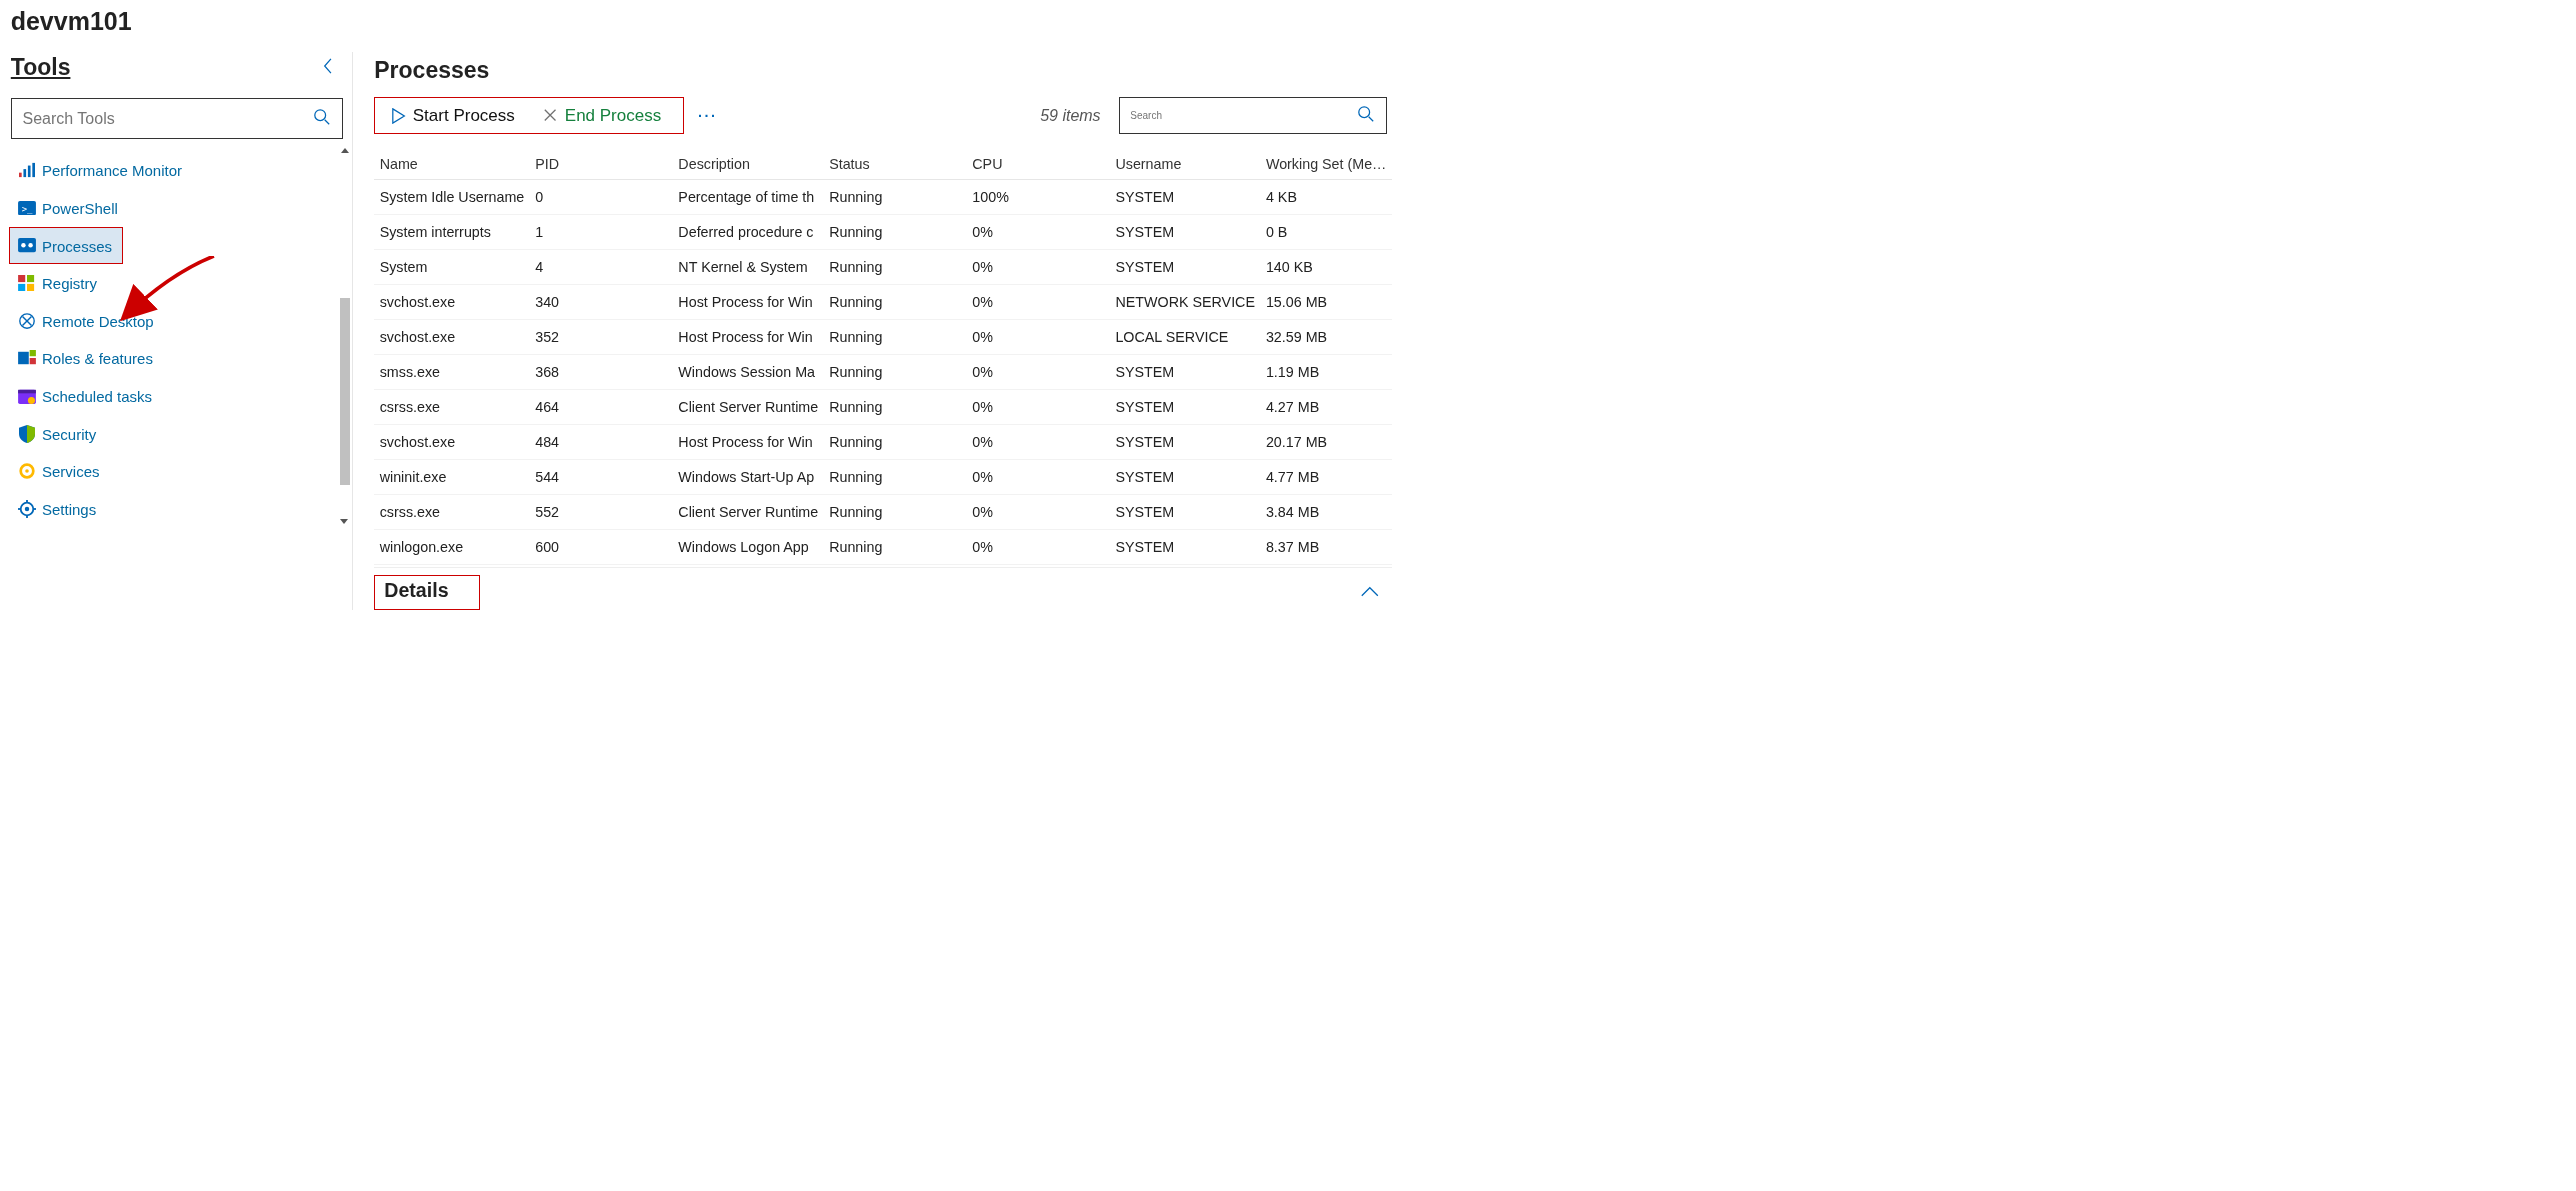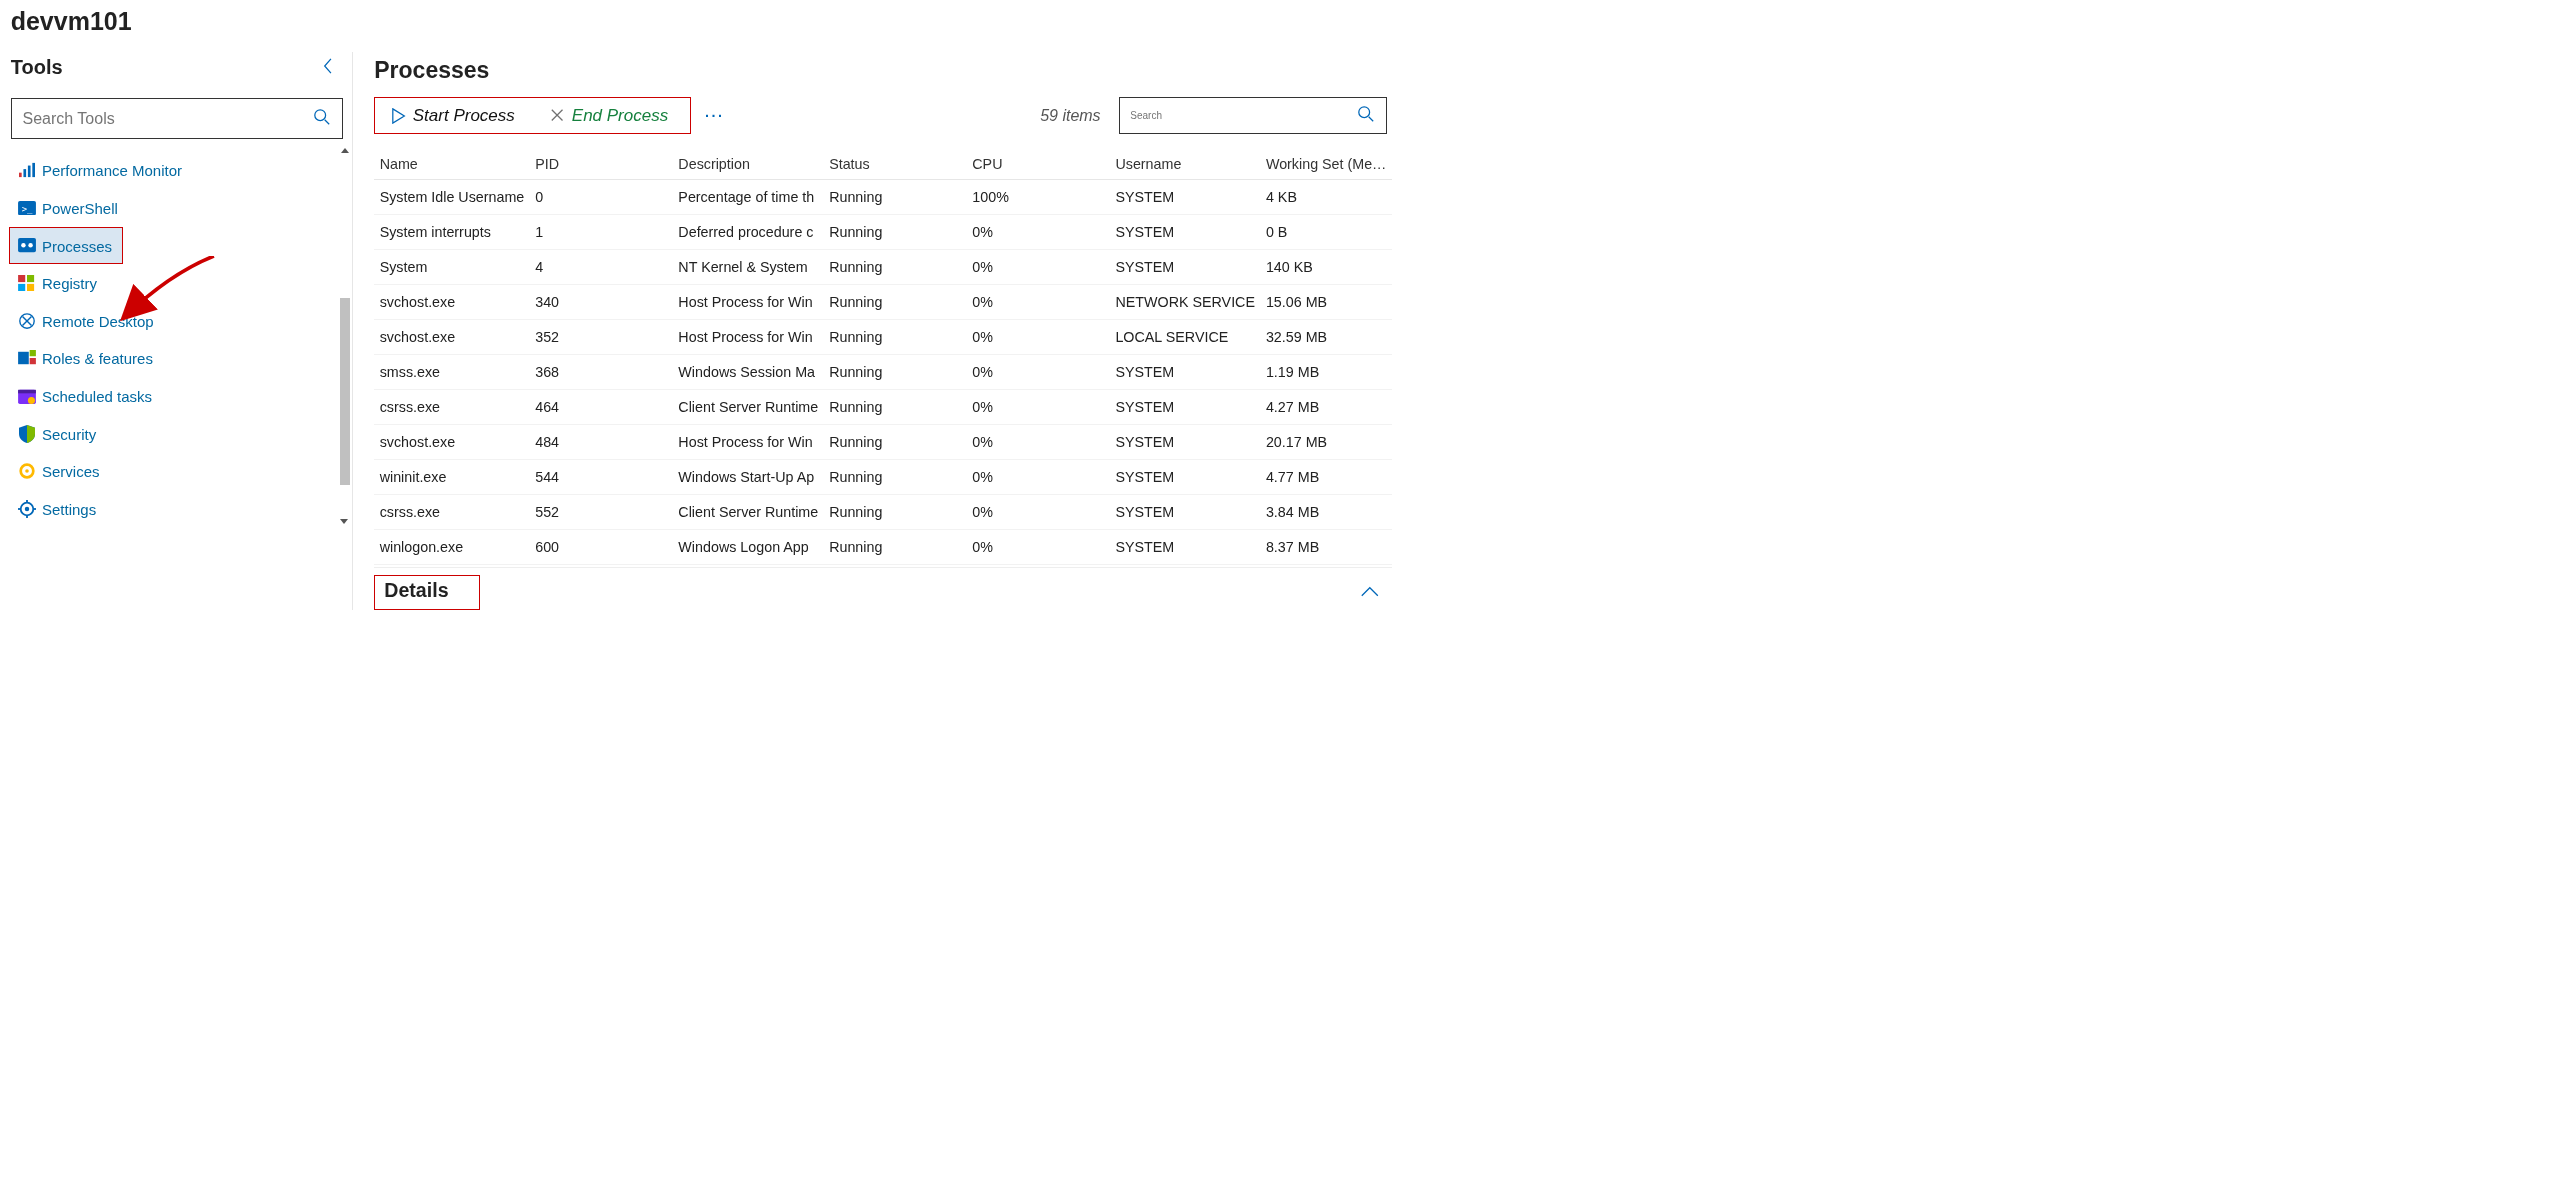--- a/index.html
+++ b/index.html
@@ -5,21 +5,21 @@
   * { box-sizing: border-box; margin: 0; padding: 0; }
   html, body { font-family: "Segoe UI", Arial, sans-serif; background: #fff; color: #222; }
   .root { width: 1392px; }
 
   .hostname { font-size: 25px; font-weight: 700; padding: 7.1px 10.7px 16px; }
 
   .body { display: flex; }
   
   .sidebar { width: 352px; padding-left: 9px; position: relative; }
   .tools-header { display: flex; align-items: center; justify-content: space-between; padding: 0 9px 7.1px 1.8px; }
-  .tools-header h2 { font-size: 20px; font-weight: 600; }
+  .tools-header h2 { font-size: 23px; font-weight: 600; text-decoration: underline; }
   .collapse-chevron { color: #0067b8; padding: 5.4px 9px; }
 
   .search-tools { margin: 7.1px 9px 12.5px 1.8px; border: 0.9px solid #333; height: 41px; display: flex; align-items: center; padding: 0 10.7px; }
   .search-tools input { flex: 1; border: none; outline: none; font-size: 16px; background: transparent; color: #666; }
   .search-tools .search-ico { color: #0067b8; }
 
   .nav-scroll { position: relative; }
   .nav-scrollbar { position: absolute; right: 0; top: -5.4px; bottom: 0; width: 14.3px; }
   .nav-scroll-btn { width: 0; height: 0; border-left: 4.5px solid transparent; border-right: 4.5px solid transparent; margin: 1.8px auto; }
   .nav-scroll-up { border-bottom: 5.4px solid #555; }
@@ -35,21 +35,21 @@
   
   .arrow-wrap { position: absolute; left: 107px; top: 104px; width: 107px; height: 71px; pointer-events: none; }
 
   .divider { width: 0.9px; background: #e6e6e6; }
 
   
   .main { flex: 1; padding: 0 0 0 21.4px; position: relative; }
   .main h1 { font-size: 23px; font-weight: 700; padding: 5.4px 0 9px; }
 
   .toolbar-row { display: flex; align-items: center; gap: 0; padding: 3.6px 5.4px 3.6px 0; position: relative; }
-  .toolbar-buttons { display: flex; align-items: center; border: 1.8px solid #c00; padding: 1.8px 7.1px 1.8px 1.8px; gap: 7px; font-style: italic; }
+  .toolbar-buttons { display: flex; align-items: center; border: 1.8px solid #c00; padding: 1.8px 7.1px 1.8px 1.8px; gap: 0; }
   .tbtn { display: flex; align-items: center; gap: 7.1px; padding: 5.4px 14.3px; font-size: 17px; }
   .tbtn.primary { color: #111; font-weight: 500; }
   .tbtn.secondary { color: #15803d; }
   .tbtn svg { display: block; }
   .ellipsis { margin-left: 14.3px; color: #0067b8; letter-spacing: 1.8px; font-weight: 700; }
   .spacer { flex: 1; }
   .item-count { font-style: italic; color: #555; font-size: 16px; margin-right: 18px; }
   .search-box { width: 268px; height: 37px; border: 0.9px solid #333; display: flex; align-items: center; padding: 0 10.7px; }
   .search-box input { flex: 1; border: none; outline: none; font-size: 10px; color: #666; background: transparent; }
 

